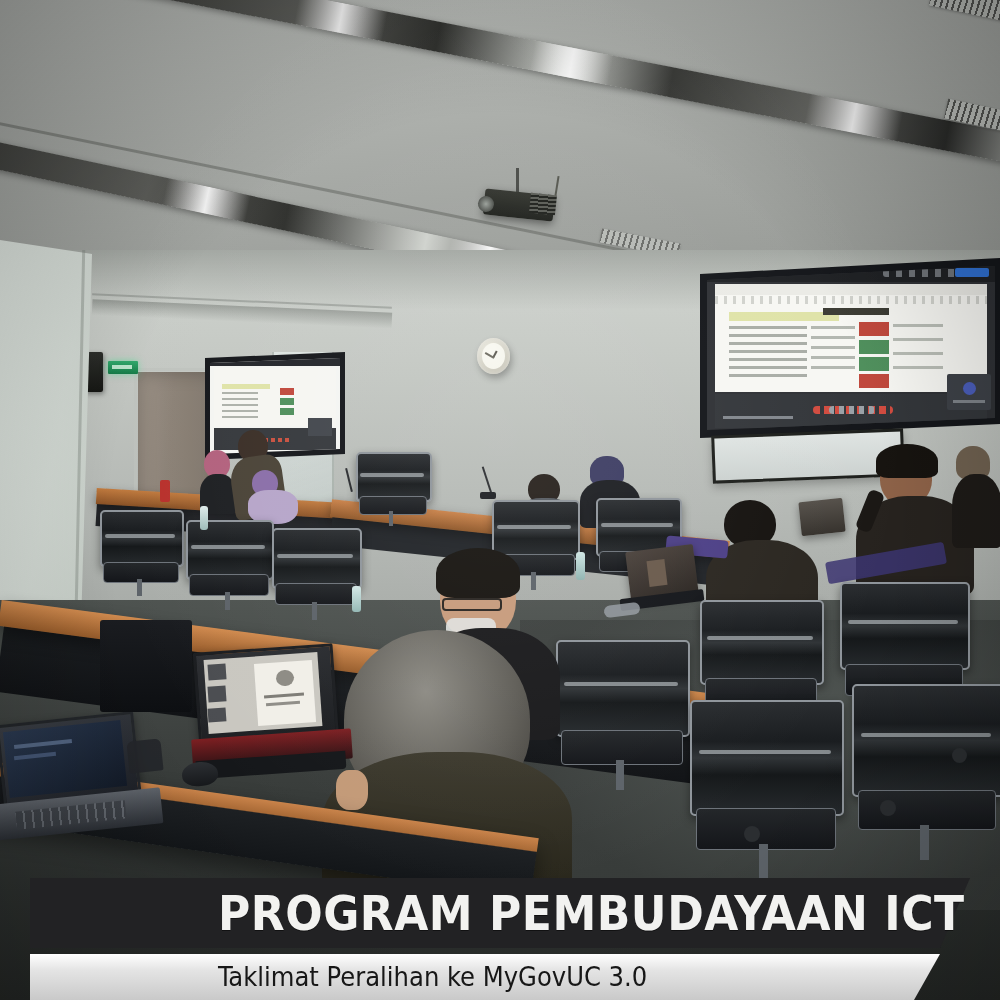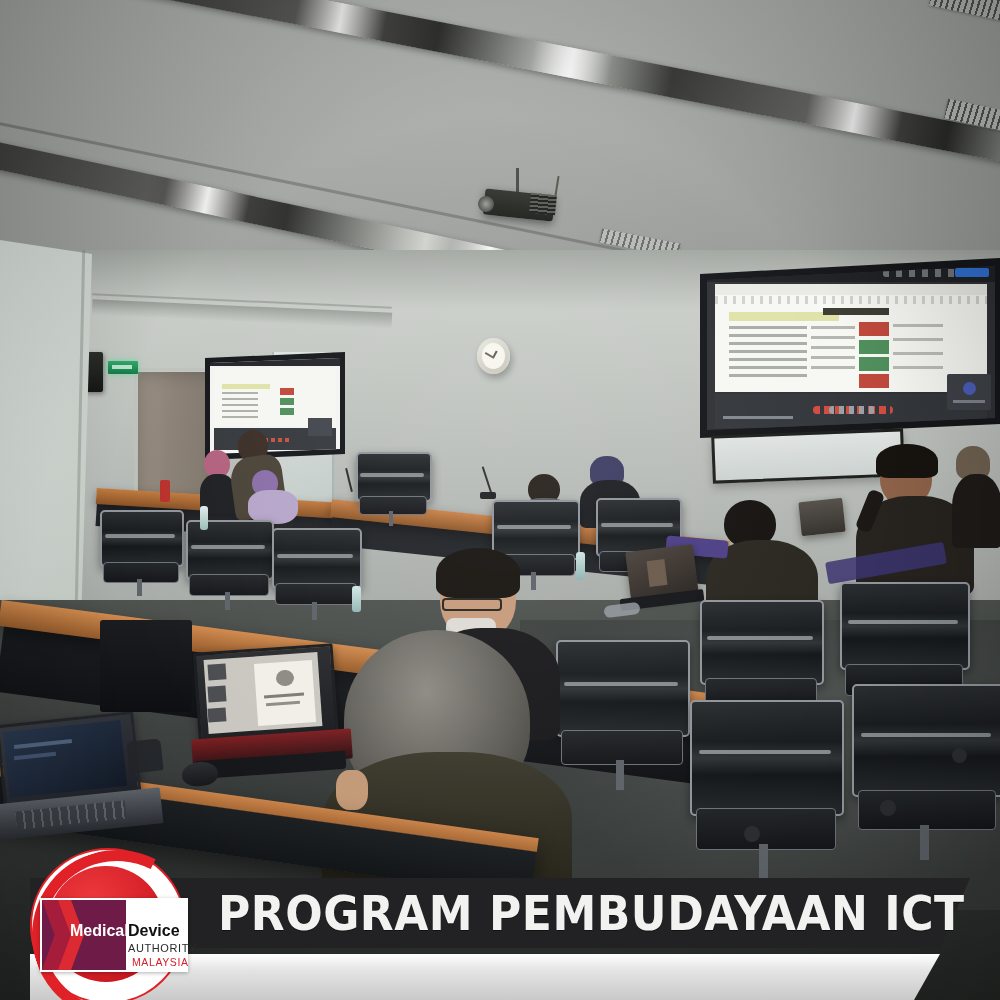--- a/index.html
+++ b/index.html
@@ -554,30 +554,17 @@
 
   <div class="layer" style="left:100px;top:620px;width:92px;height:92px;background:linear-gradient(180deg,#1a1c20,#0d0f12);border-radius:3px;"></div>
 
   <div id="grain" class="layer"></div>
 
   <div id="banner" class="layer">
     <div id="banner-white-edge"></div>
     <div id="banner-black"></div>
     <div id="banner-title">PROGRAM PEMBUDAYAAN ICT</div>
     <div id="banner-gray"></div>
-
-    <div id="logo-wrap">
-      <div id="logo-ring-outer"></div>
-      <div id="logo-disc"></div>
-      <div id="logo-arc-red"></div>
-      <div id="logo-card"></div>
-      <div id="logo-maroon"></div>
-      <div id="logo-chev1"></div>
-      <div id="logo-chev2"></div>
-      <div id="logo-divider"></div>
-      <div id="logo-medical">Medical</div>
-      <div id="logo-device">Device</div>
-      <div id="logo-authority">AUTHORITY</div>
-      <div id="logo-malaysia">MALAYSIA</div>
-    </div>
+    <div id="banner-sub">Taklimat Peralihan ke MyGovUC 3.0</div>
+
   </div>
 
 </div>
 
 </body></html>

